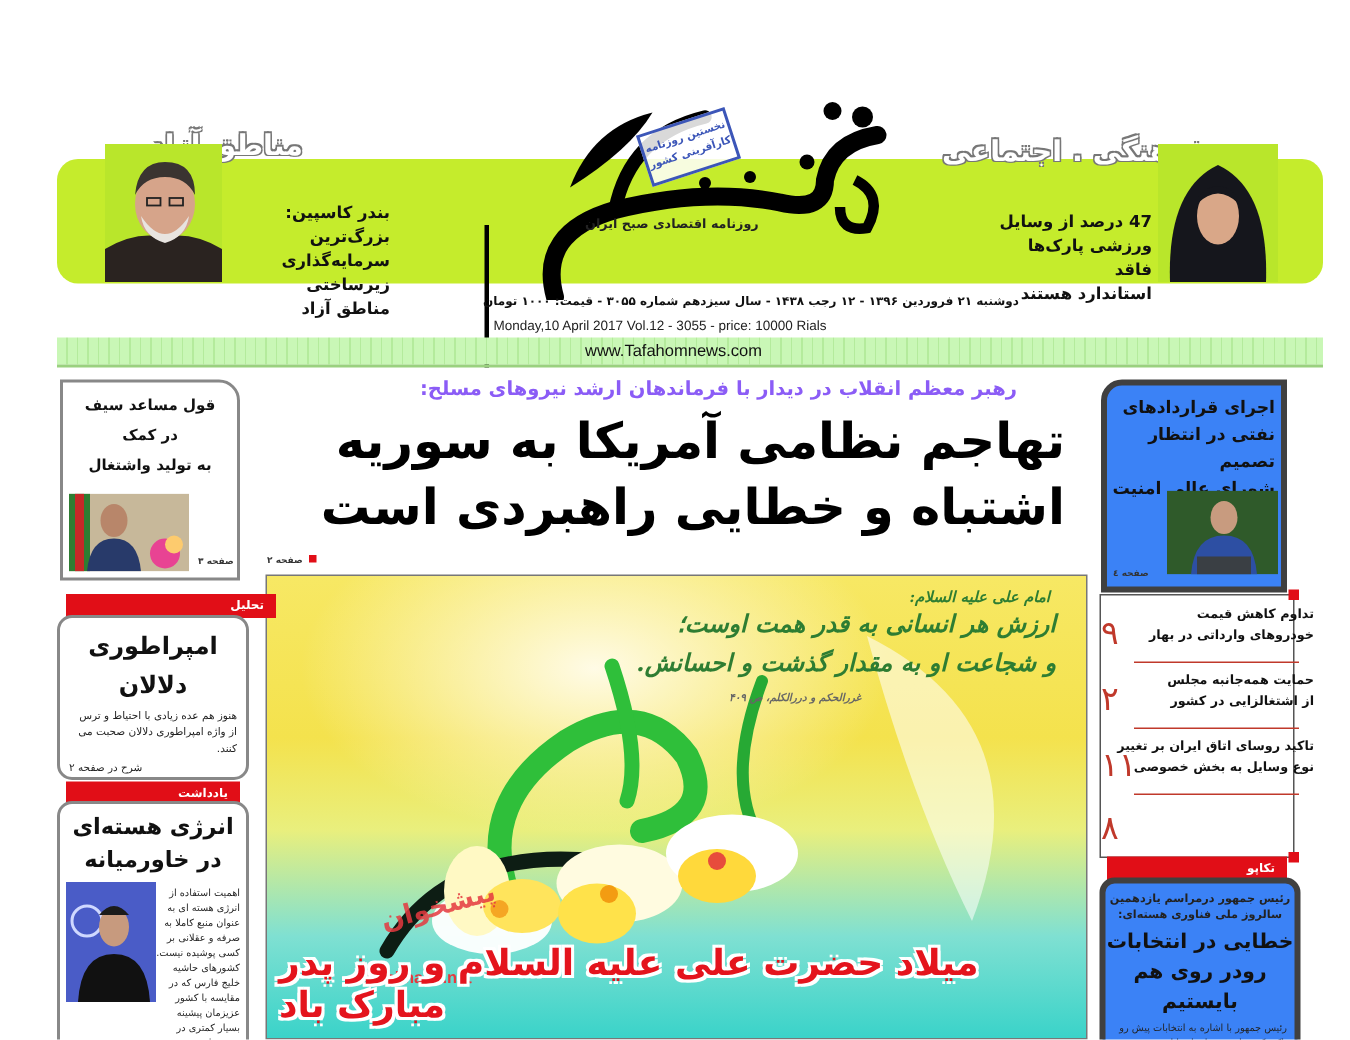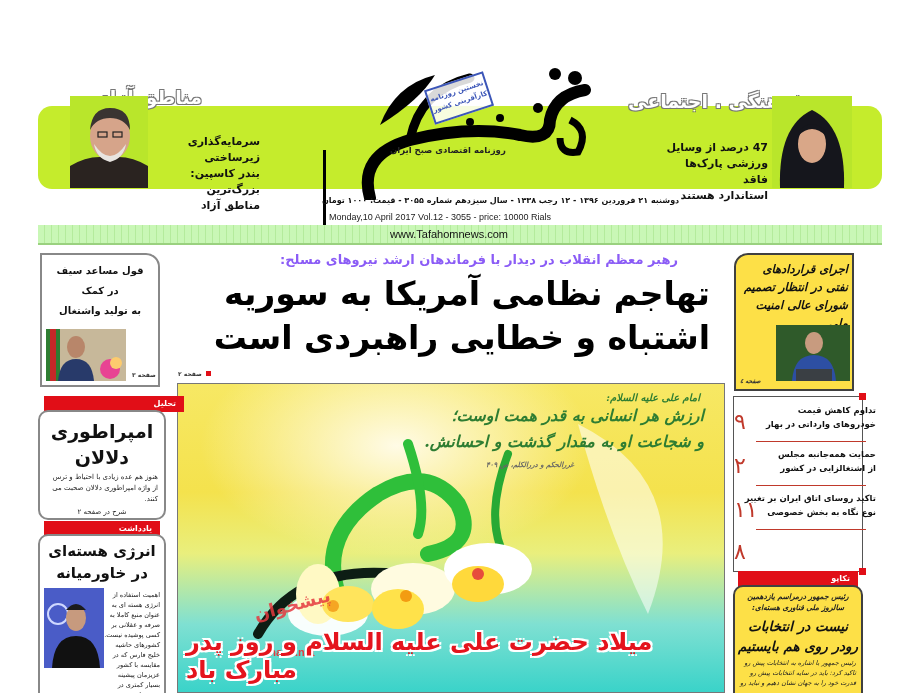--- a/index.html
+++ b/index.html
@@ -15,21 +15,21 @@
   .stamp{position:absolute;left:428px;top:80px;width:62px;height:36px;border:2px solid #3c56b8;transform:rotate(-18deg);
      color:#3c56b8;font-size:7px;font-weight:bold;text-align:center;line-height:11px;padding-top:4px;box-sizing:border-box;background:rgba(255,255,255,.85);}
   .tagline{position:absolute;left:390px;top:145px;font-size:8.5px;font-weight:bold;color:#222;}
   .fa-date{position:absolute;left:322px;top:196px;font-size:8px;font-weight:bold;color:#111;white-space:nowrap;}
   .en-date{position:absolute;left:329px;top:212px;font-size:9px;color:#222;direction:ltr;font-family:"Liberation Sans",sans-serif;}
   .url-bar{position:absolute;left:38px;top:225px;width:844px;height:18px;
      background:repeating-linear-gradient(90deg,#c9f7b6 0px,#c9f7b6 6px,#b4eb9c 6px,#b4eb9c 7px);border-bottom:2px solid #9ad17f;}
   .url{position:absolute;left:390px;top:228px;font-size:11px;color:#111;direction:ltr;font-family:"Liberation Sans",sans-serif;}
   .spine{position:absolute;left:323px;top:150px;width:3px;height:95px;background:#000;}
   
-  .rbox{position:absolute;border:2px solid #404040;border-radius:14px 0 0 0;background:#fde047;font-style:italic;}
+  .rbox{position:absolute;border:4px solid #404040;border-radius:14px 0 0 0;background:#3b82f6;}
   .lbox{position:absolute;border:2px solid #888;border-radius:0 14px 0 0;background:#fff;}
   .box-head{font-family:"DejaVu Sans",sans-serif;font-weight:bold;text-align:center;color:#111;}
   .redtag{position:absolute;background:#e10e17;color:#fff;font-size:8px;font-weight:bold;text-align:right;padding-right:8px;box-sizing:border-box;height:16px;line-height:16px;}
   .redtag:after{content:"";position:absolute;left:50%;bottom:-6px;margin-left:-14px;border-left:14px solid transparent;border-right:14px solid transparent;border-top:6px solid #333;}
   .small{font-size:7px;color:#222;line-height:11px;}
   .pg{position:absolute;font-size:6px;color:#333;font-weight:bold;}
   
   .kicker{position:absolute;left:250px;top:252px;width:458px;text-align:center;font-size:13px;font-weight:bold;color:#8b5cf6;}
   .headline{position:absolute;left:200px;top:272px;width:510px;text-align:right;font-size:33px;line-height:44px;font-weight:bold;color:#000;}
   .banner{position:absolute;left:177px;top:383px;width:546px;height:308px;border:1px solid #777;overflow:hidden;
@@ -56,22 +56,22 @@
     <rect width="78" height="92" fill="#b9e62b"></rect>
     <path d="M0 92 L0 70 Q20 58 39 62 Q58 58 78 70 L78 92Z" fill="#2a2320"></path>
     <ellipse cx="40" cy="40" rx="20" ry="24" fill="#d6a48a"></ellipse>
     <path d="M20 34 Q22 12 40 12 Q60 12 60 34 Q54 22 40 22 Q26 22 20 34Z" fill="#3a3431"></path>
     <path d="M24 48 Q40 72 56 48 Q54 62 40 66 Q26 62 24 48Z" fill="#e8e4e0"></path>
     <rect x="28" y="36" width="9" height="5" fill="none" stroke="#222" stroke-width="1.2"></rect>
     <rect x="43" y="36" width="9" height="5" fill="none" stroke="#222" stroke-width="1.2"></rect>
   </svg>
 </div>
 <div class="teaser" style="left:150px;top:134px;width:110px;">
+  <div>بندر کاسپین: بزرگ‌ترین</div>
   <div>سرمایه‌گذاری زیرساختی</div>
-  <div>بندر کاسپین: بزرگ‌ترین</div>
   <div>مناطق آزاد</div>
 </div>
 
 <div class="sec-title" style="left:628px;top:90px;">فرهنگی . اجتماعی</div>
 <div class="photo" style="left:772px;top:96px;width:80px;height:92px;">
   <svg width="80" height="92" viewBox="0 0 80 92">
     <rect width="80" height="92" fill="#b9e62b"></rect>
     <path d="M8 92 Q6 30 40 14 Q74 30 72 92Z" fill="#15161c"></path>
     <ellipse cx="40" cy="48" rx="14" ry="19" fill="#d9a788"></ellipse>
     <path d="M26 40 Q40 26 54 40 L54 36 Q40 20 26 36Z" fill="#15161c"></path>
@@ -165,26 +165,26 @@
       <path d="M12 52 Q14 30 30 30 Q46 30 48 52Z" fill="#283a6a"></path>
       <circle cx="64" cy="40" r="10" fill="#e84393"></circle>
       <circle cx="70" cy="34" r="6" fill="#fdcb6e"></circle>
     </svg>
   </div>
   <div class="pg" style="left:90px;top:116px;">صفحه ۳</div>
 </div>
 
 <div class="redtag" style="left:44px;top:396px;width:140px;">تحلیل</div>
 <div class="lbox" style="left:38px;top:410px;width:124px;height:106px;border-radius:10px;">
-  <div class="box-head" style="font-size:19px;line-height:26px;margin-top:6px;">
+  <div class="box-head" style="font-size:16px;line-height:26px;margin-top:6px;">
     <div>امپراطوری</div>
     <div>دلالان</div>
   </div>
   <div class="small" style="padding:2px 6px;text-align:right;">هنوز هم عده زیادی با احتیاط و ترس از واژه امپراطوری دلالان صحبت می کنند.</div>
-  <div class="small" style="padding:0 6px;text-align:center;">شرح در صفحه ۲</div>
+  <div class="small" style="padding:0 6px;text-align:left;">شرح در صفحه ۲</div>
 </div>
 
 <div class="redtag" style="left:44px;top:521px;width:116px;">یادداشت</div>
 <div class="lbox" style="left:38px;top:534px;width:124px;height:160px;border-radius:10px 10px 0 0;">
   <div class="box-head" style="font-size:15px;line-height:22px;margin-top:4px;">
     <div>انرژی هسته‌ای</div>
     <div>در خاورمیانه</div>
   </div>
   <div class="photo" style="left:4px;top:52px;width:60px;height:80px;">
     <svg width="60" height="80" viewBox="0 0 60 80">
@@ -228,32 +228,32 @@
 
   <div class="news-item" style="top:50px;">
     <div>حمایت همه‌جانبه مجلس</div>
     <div>از اشتغالزایی در کشور</div>
   </div>
   <div class="news-num" style="top:56px;">۲</div>
   <div class="divider" style="top:88px;"></div>
 
   <div class="news-item" style="top:94px;">
     <div>تاکید روسای اتاق ایران بر تغییر</div>
-    <div>نوع نگاه به بخش خصوصی</div>
+    <div>نوع وسایل به بخش خصوصی</div>
   </div>
   <div class="news-num" style="top:100px;">۱۱</div>
   <div class="divider" style="top:132px;"></div>
 
   <div class="news-num" style="top:142px;">۸</div>
 </div>
 
 <div class="redtag" style="left:738px;top:571px;width:120px;">تکاپو</div>
 <div class="rbox" style="left:733px;top:585px;width:126px;height:110px;border-radius:10px 10px 0 0;">
   <div class="small" style="text-align:center;margin-top:4px;font-weight:bold;font-size:7.5px;">
     <div>رئیس جمهور درمراسم یازدهمین</div>
     <div>سالروز ملی فناوری هسته‌ای:</div>
   </div>
   <div class="box-head" style="font-size:13.5px;line-height:20px;margin-top:3px;">
-    <div>نیست در انتخابات</div>
+    <div>خطایی در انتخابات</div>
     <div>رودر روی هم بایستیم</div>
   </div>
   <div class="small" style="padding:2px 5px;text-align:right;font-size:6.5px;line-height:10px;">رئیس جمهور با اشاره به انتخابات پیش رو تاکید کرد: باید در سایه انتخابات پیش رو قدرت خود را به جهان نشان دهیم و نباید رو</div>
 </div>
 
 </body></html>

